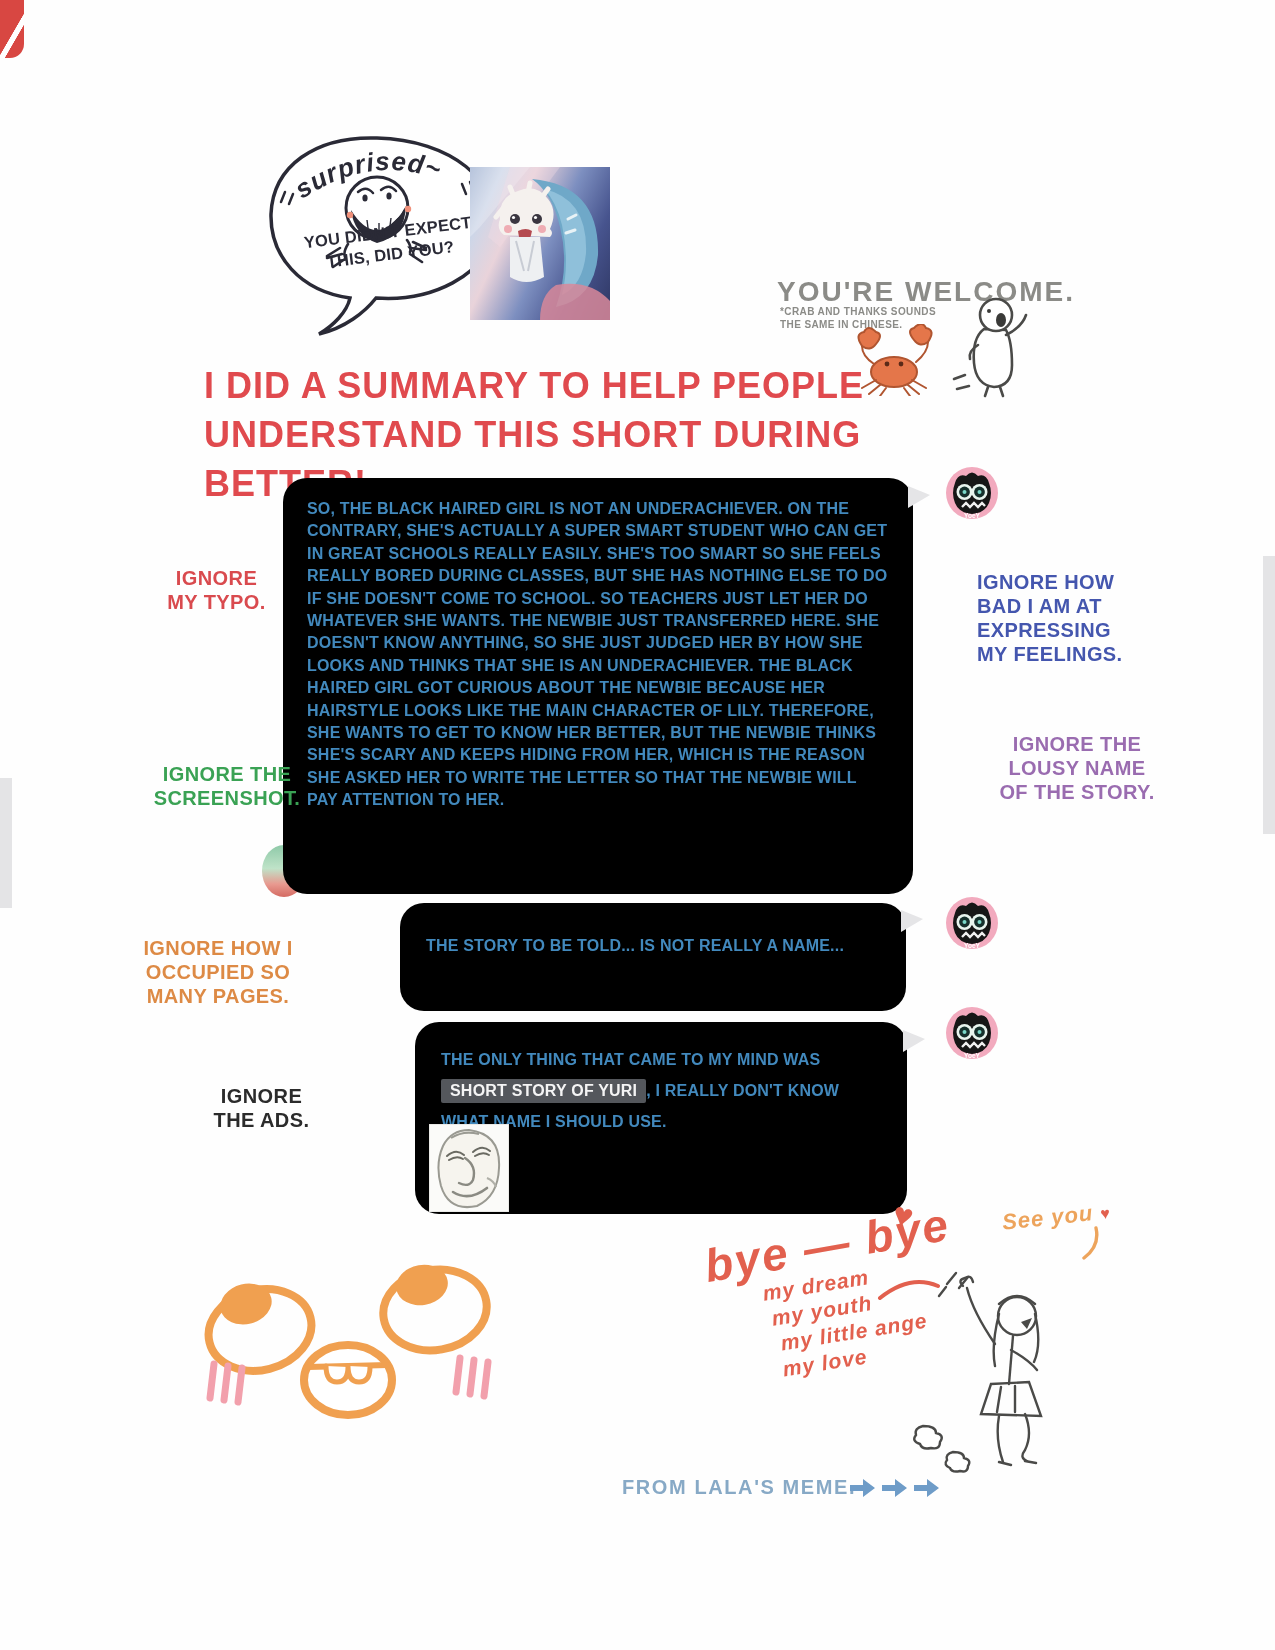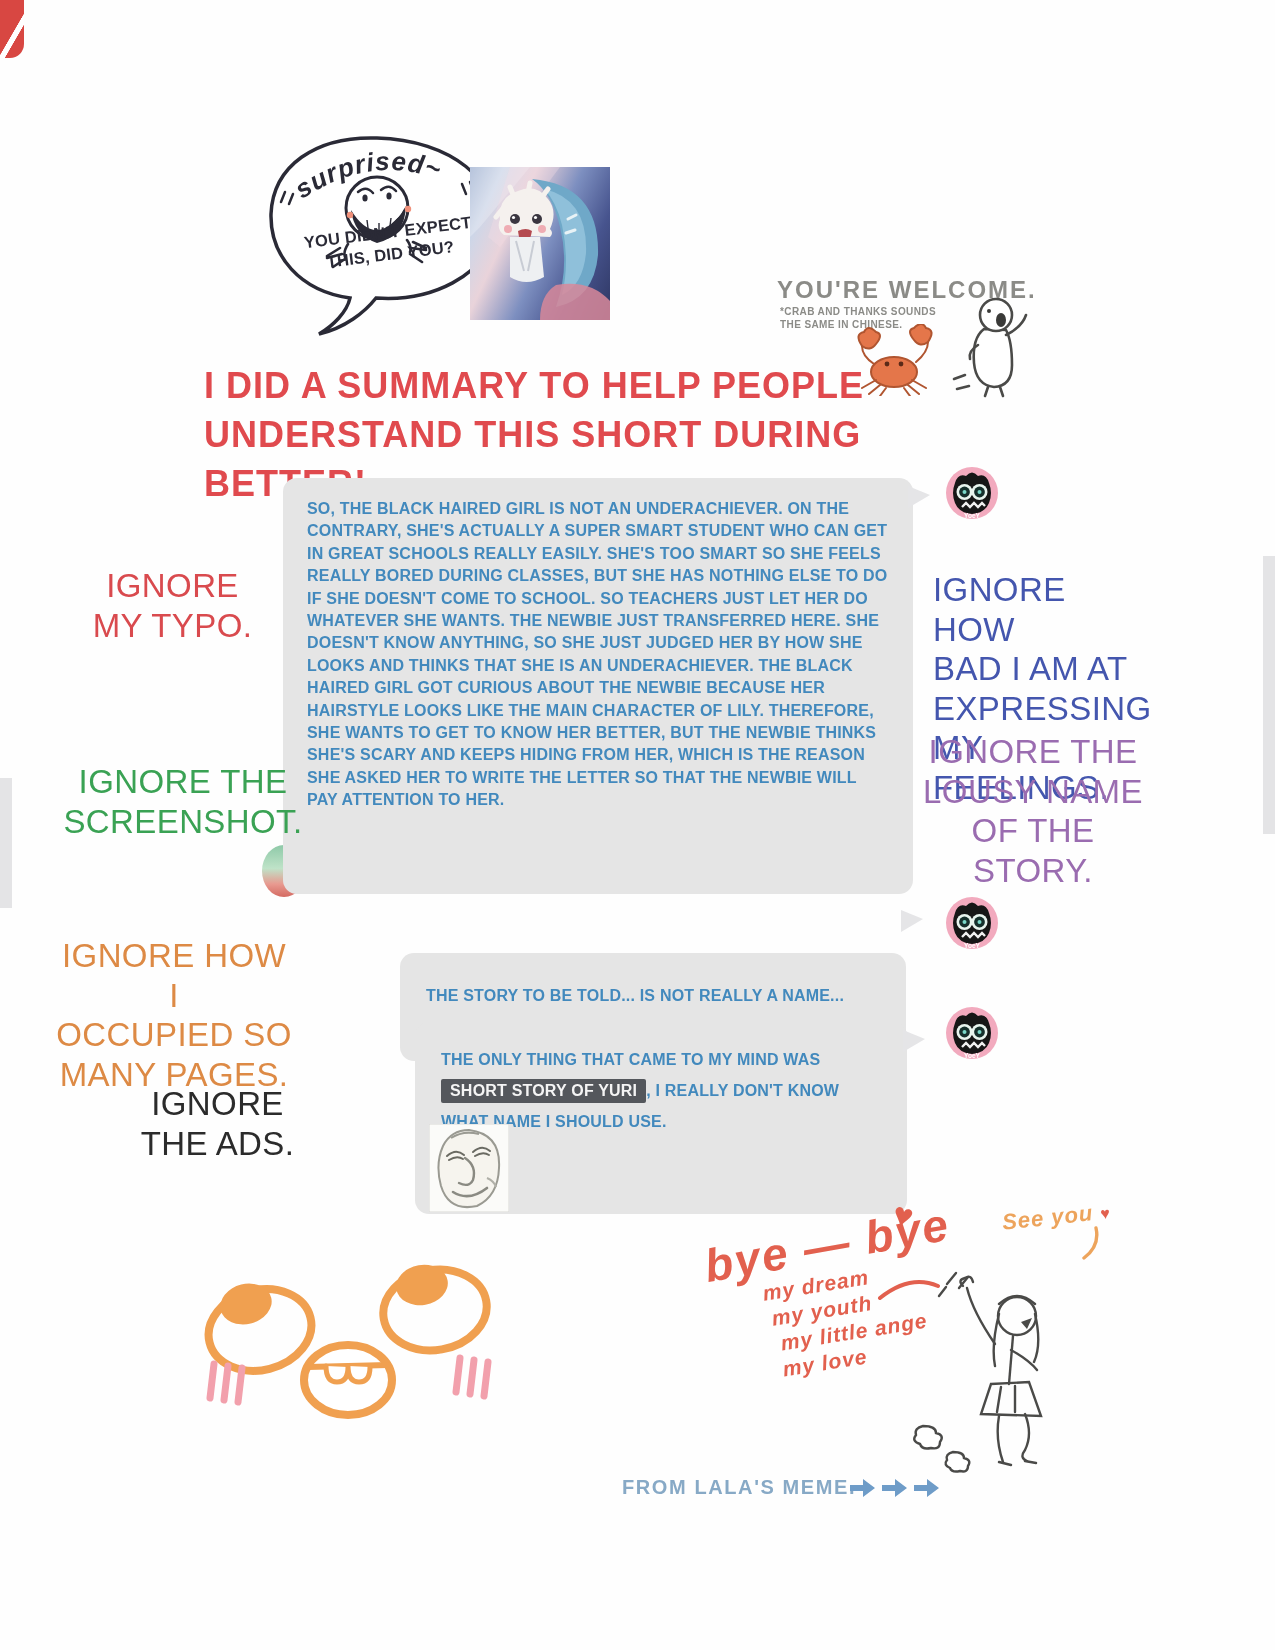--- a/index.html
+++ b/index.html
@@ -12,33 +12,33 @@
   .edge{background:#e4e4e6;}
   .corner-scrap{left:0;top:0;width:24px;height:58px;
     background:linear-gradient(120deg,#d84742 55%,#ffffff 56%,#ffffff 66%,#d84742 67%);
     border-bottom-right-radius:14px;}
 
   
   .headline{left:204px;top:362px;width:800px;font-size:36px;line-height:1.36;
     color:#e04a4e;font-weight:bold;letter-spacing:1px;}
 
   
-  .anno{font-weight:normal;text-align:center;line-height:1.2;letter-spacing:.4px;font-size:33px;}
-
-  
-  .bubble{background:#e5e5e5;border-radius:14px;color:#4289bd;font-weight:bold;}
+  .anno{font-weight:bold;text-align:center;line-height:1.2;letter-spacing:.4px;font-size:20px;margin-left:44px;}
+
+  
+  .bubble{background:#000000;border-radius:24px;color:#4289bd;font-weight:bold;}
   .b-text{font-size:16px;line-height:22.4px;letter-spacing:.2px;}
   .tail{width:0;height:0;border-top:9px solid transparent;border-bottom:13px solid transparent;
         border-left:22px solid #e5e5e7;}
   .hl{background:#54575c;color:#f4f4f4;padding:3px 9px 4px 9px;border-radius:2px;}
 
   .avatar{width:54px;height:54px;}
 
   
-  .welcome-title{left:777px;top:276px;font-size:24px;color:#8b8b87;font-weight:bold;letter-spacing:2px;}
+  .welcome-title{left:777px;top:276px;font-size:28px;color:#8b8b87;font-weight:bold;letter-spacing:2px;}
   .welcome-note{left:780px;top:306px;font-size:10px;color:#8b8b87;font-weight:bold;line-height:1.25;letter-spacing:.4px;}
 
   
   .surprise-text{left:300px;top:221px;width:178px;transform:rotate(-7deg);
     font-weight:bold;font-size:16.5px;line-height:1.35;text-align:center;color:#2a2a36;letter-spacing:.2px;}
 
   
   .shot{left:470px;top:167px;width:140px;height:153px;z-index:5;
     background:linear-gradient(115deg,#9eb0d0 0%,#cdd6e8 16%,#e9d3da 32%,#7d8fc0 54%,#47548e 76%,#2e3662 100%);}
 
@@ -147,21 +147,21 @@
 UNDERSTAND THIS SHORT DURING BETTER!</div>
 
   <div class="abs" style="left:262px;top:845px;width:44px;height:52px;border-radius:50%;
        background:linear-gradient(180deg,#8ec9a8 0%,#bfe3c8 45%,#e89a90 75%,#d46a62 100%);"></div>
 
   <div class="abs bubble" style="left:283px;top:478px;width:630px;min-height:416px;box-sizing:border-box;padding:20px 24px;">
     <div class="b-text">SO, THE BLACK HAIRED GIRL IS NOT AN UNDERACHIEVER. ON THE CONTRARY, SHE'S ACTUALLY A SUPER SMART STUDENT WHO CAN GET IN GREAT SCHOOLS REALLY EASILY. SHE'S TOO SMART SO SHE FEELS REALLY BORED DURING CLASSES, BUT SHE HAS NOTHING ELSE TO DO IF SHE DOESN'T COME TO SCHOOL. SO TEACHERS JUST LET HER DO WHATEVER SHE WANTS. THE NEWBIE JUST TRANSFERRED HERE. SHE DOESN'T KNOW ANYTHING, SO SHE JUST JUDGED HER BY HOW SHE LOOKS AND THINKS THAT SHE IS AN UNDERACHIEVER. THE BLACK HAIRED GIRL GOT CURIOUS ABOUT THE NEWBIE BECAUSE HER HAIRSTYLE LOOKS LIKE THE MAIN CHARACTER OF LILY. THEREFORE, SHE WANTS TO GET TO KNOW HER BETTER, BUT THE NEWBIE THINKS SHE'S SCARY AND KEEPS HIDING FROM HER, WHICH IS THE REASON SHE ASKED HER TO WRITE THE LETTER SO THAT THE NEWBIE WILL PAY ATTENTION TO HER.</div>
   </div>
   <div class="abs tail" style="left:908px;top:486px;"></div>
 
-  <div class="abs bubble" style="left:400px;top:953px;width:506px;height:108px;box-sizing:border-box;padding:30px 26px 0 26px;">
+  <div class="abs bubble" style="left:400px;top:903px;width:506px;height:108px;box-sizing:border-box;padding:30px 26px 0 26px;">
     <div class="b-text" style="line-height:26px;">THE STORY TO BE TOLD... IS NOT REALLY A NAME...</div>
   </div>
   <div class="abs tail" style="left:901px;top:910px;"></div>
 
   <div class="abs bubble" style="left:415px;top:1022px;width:492px;height:192px;box-sizing:border-box;padding:22px 26px 0 26px;">
     <div class="b-text" style="line-height:31px;">
       <span>THE ONLY THING THAT CAME TO MY MIND WAS </span><span class="hl">SHORT STORY OF YURI</span><span>, I REALLY DON'T KNOW WHAT NAME I SHOULD USE.</span>
     </div>
     <svg class="abs" style="left:14px;top:102px;width:80px;height:88px;" viewBox="0 0 80 88">
       <rect x="0" y="0" width="80" height="88" fill="#fbfbf9" stroke="#d8d8d4"></rect>

